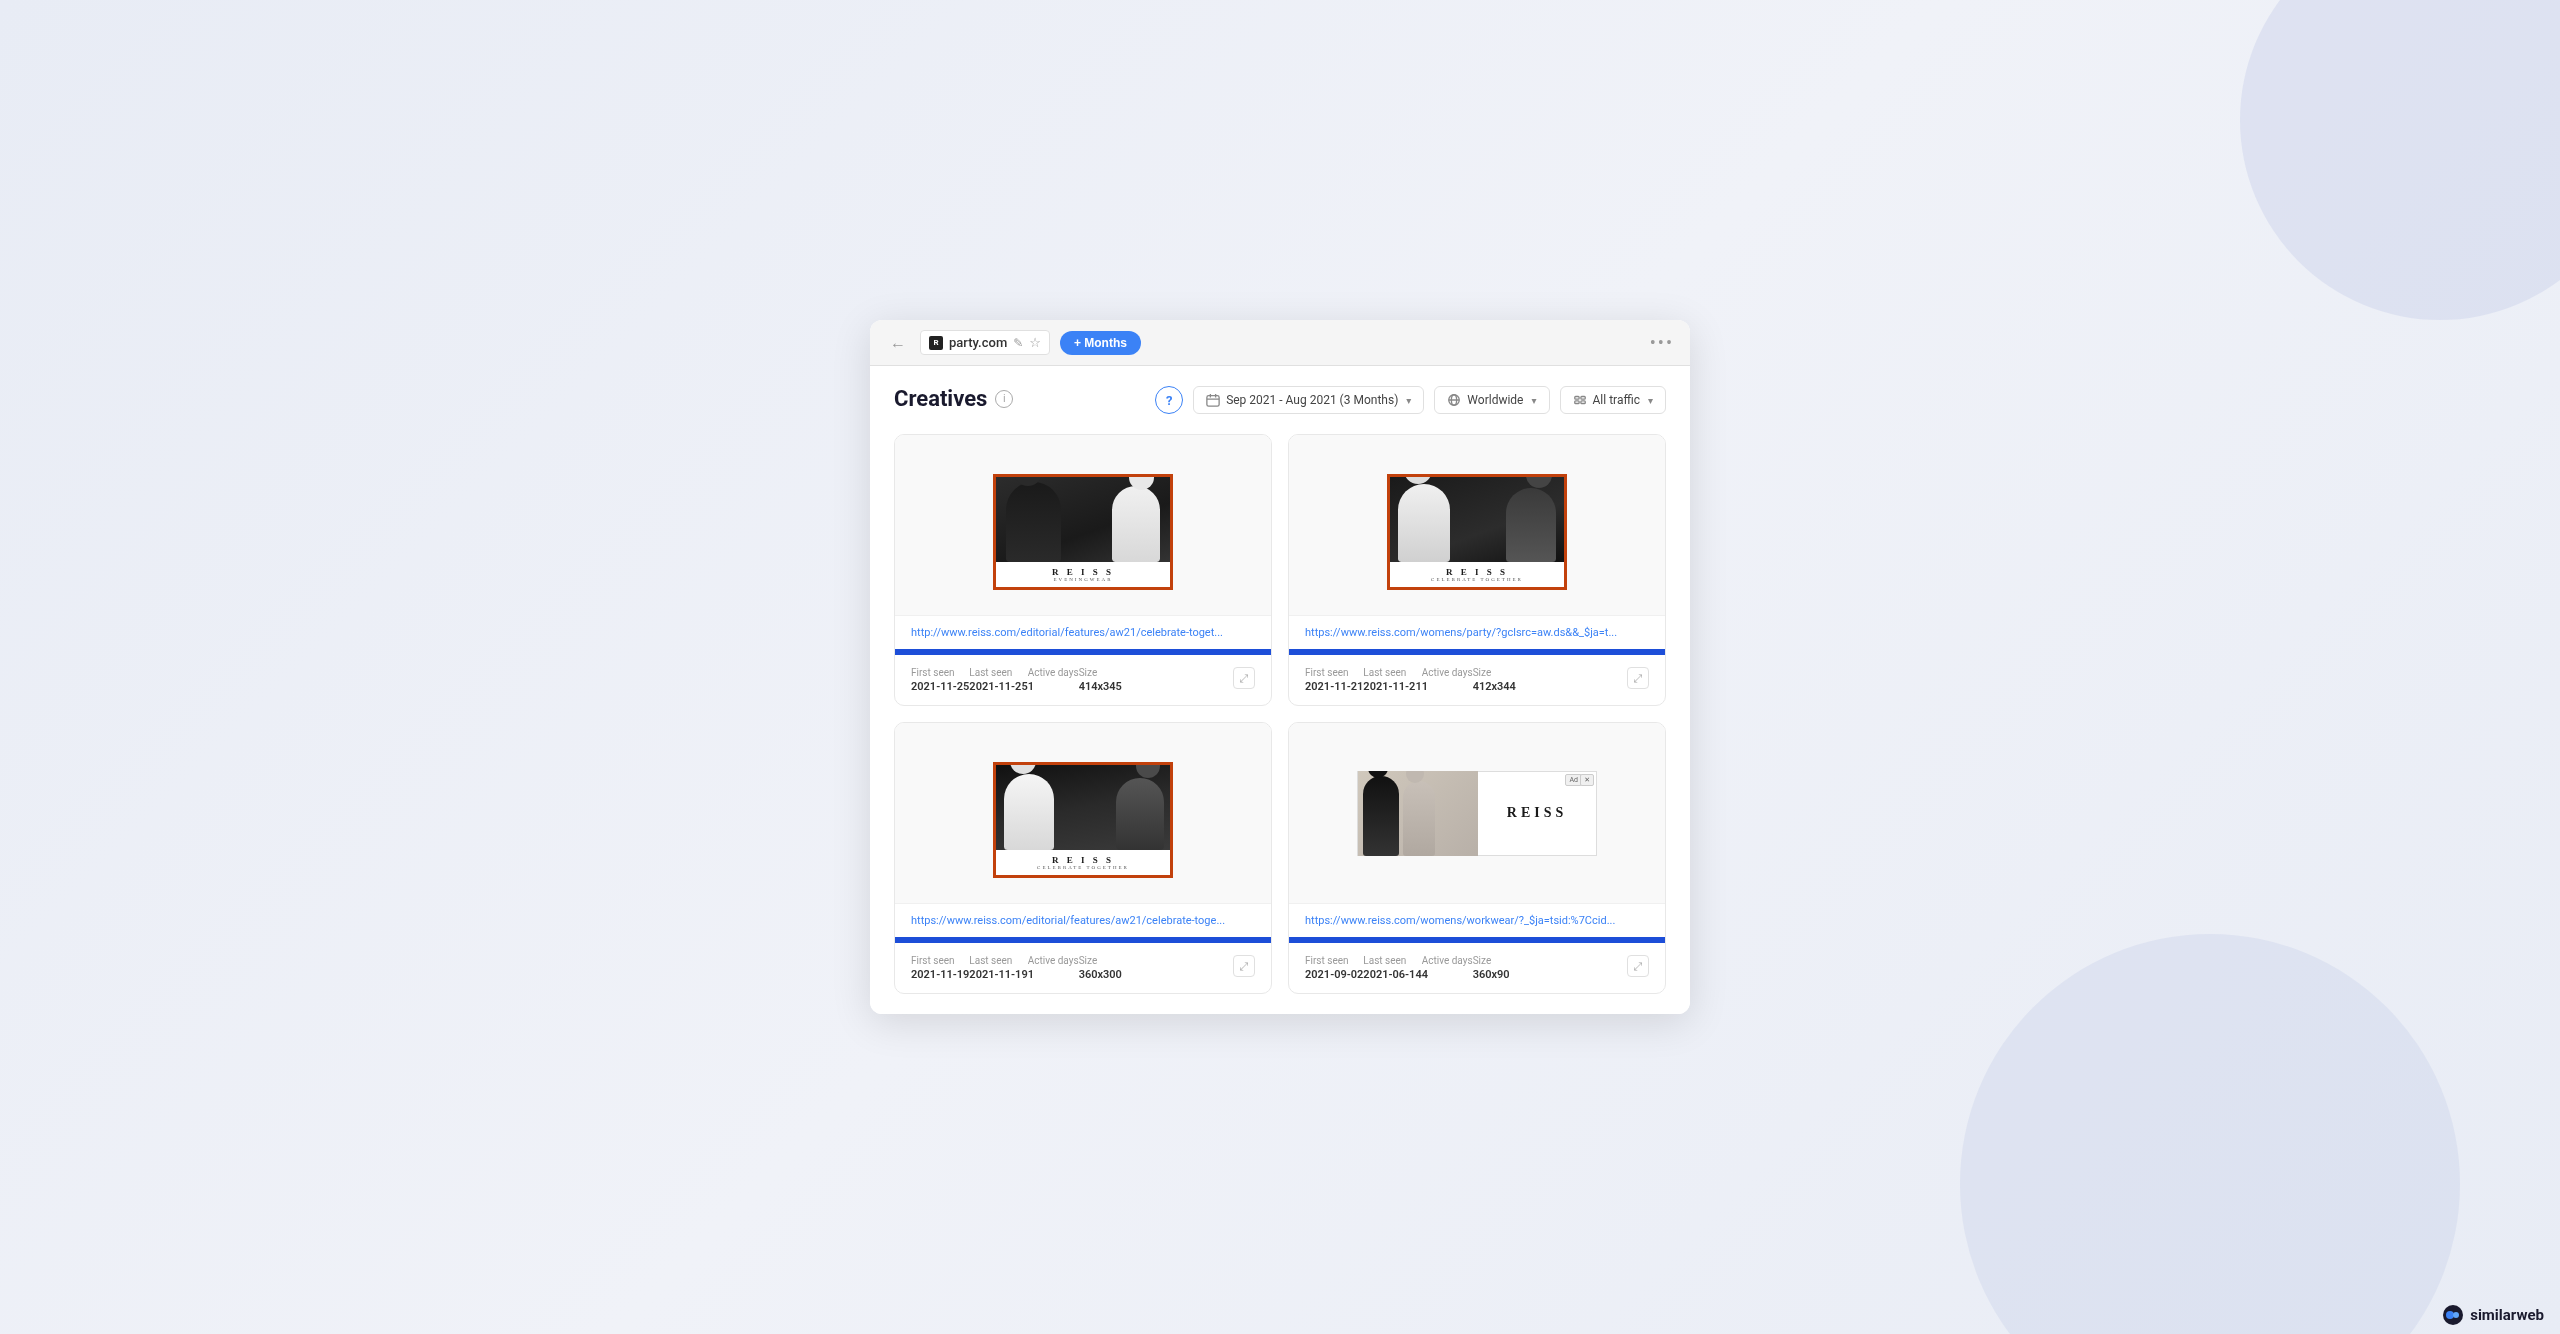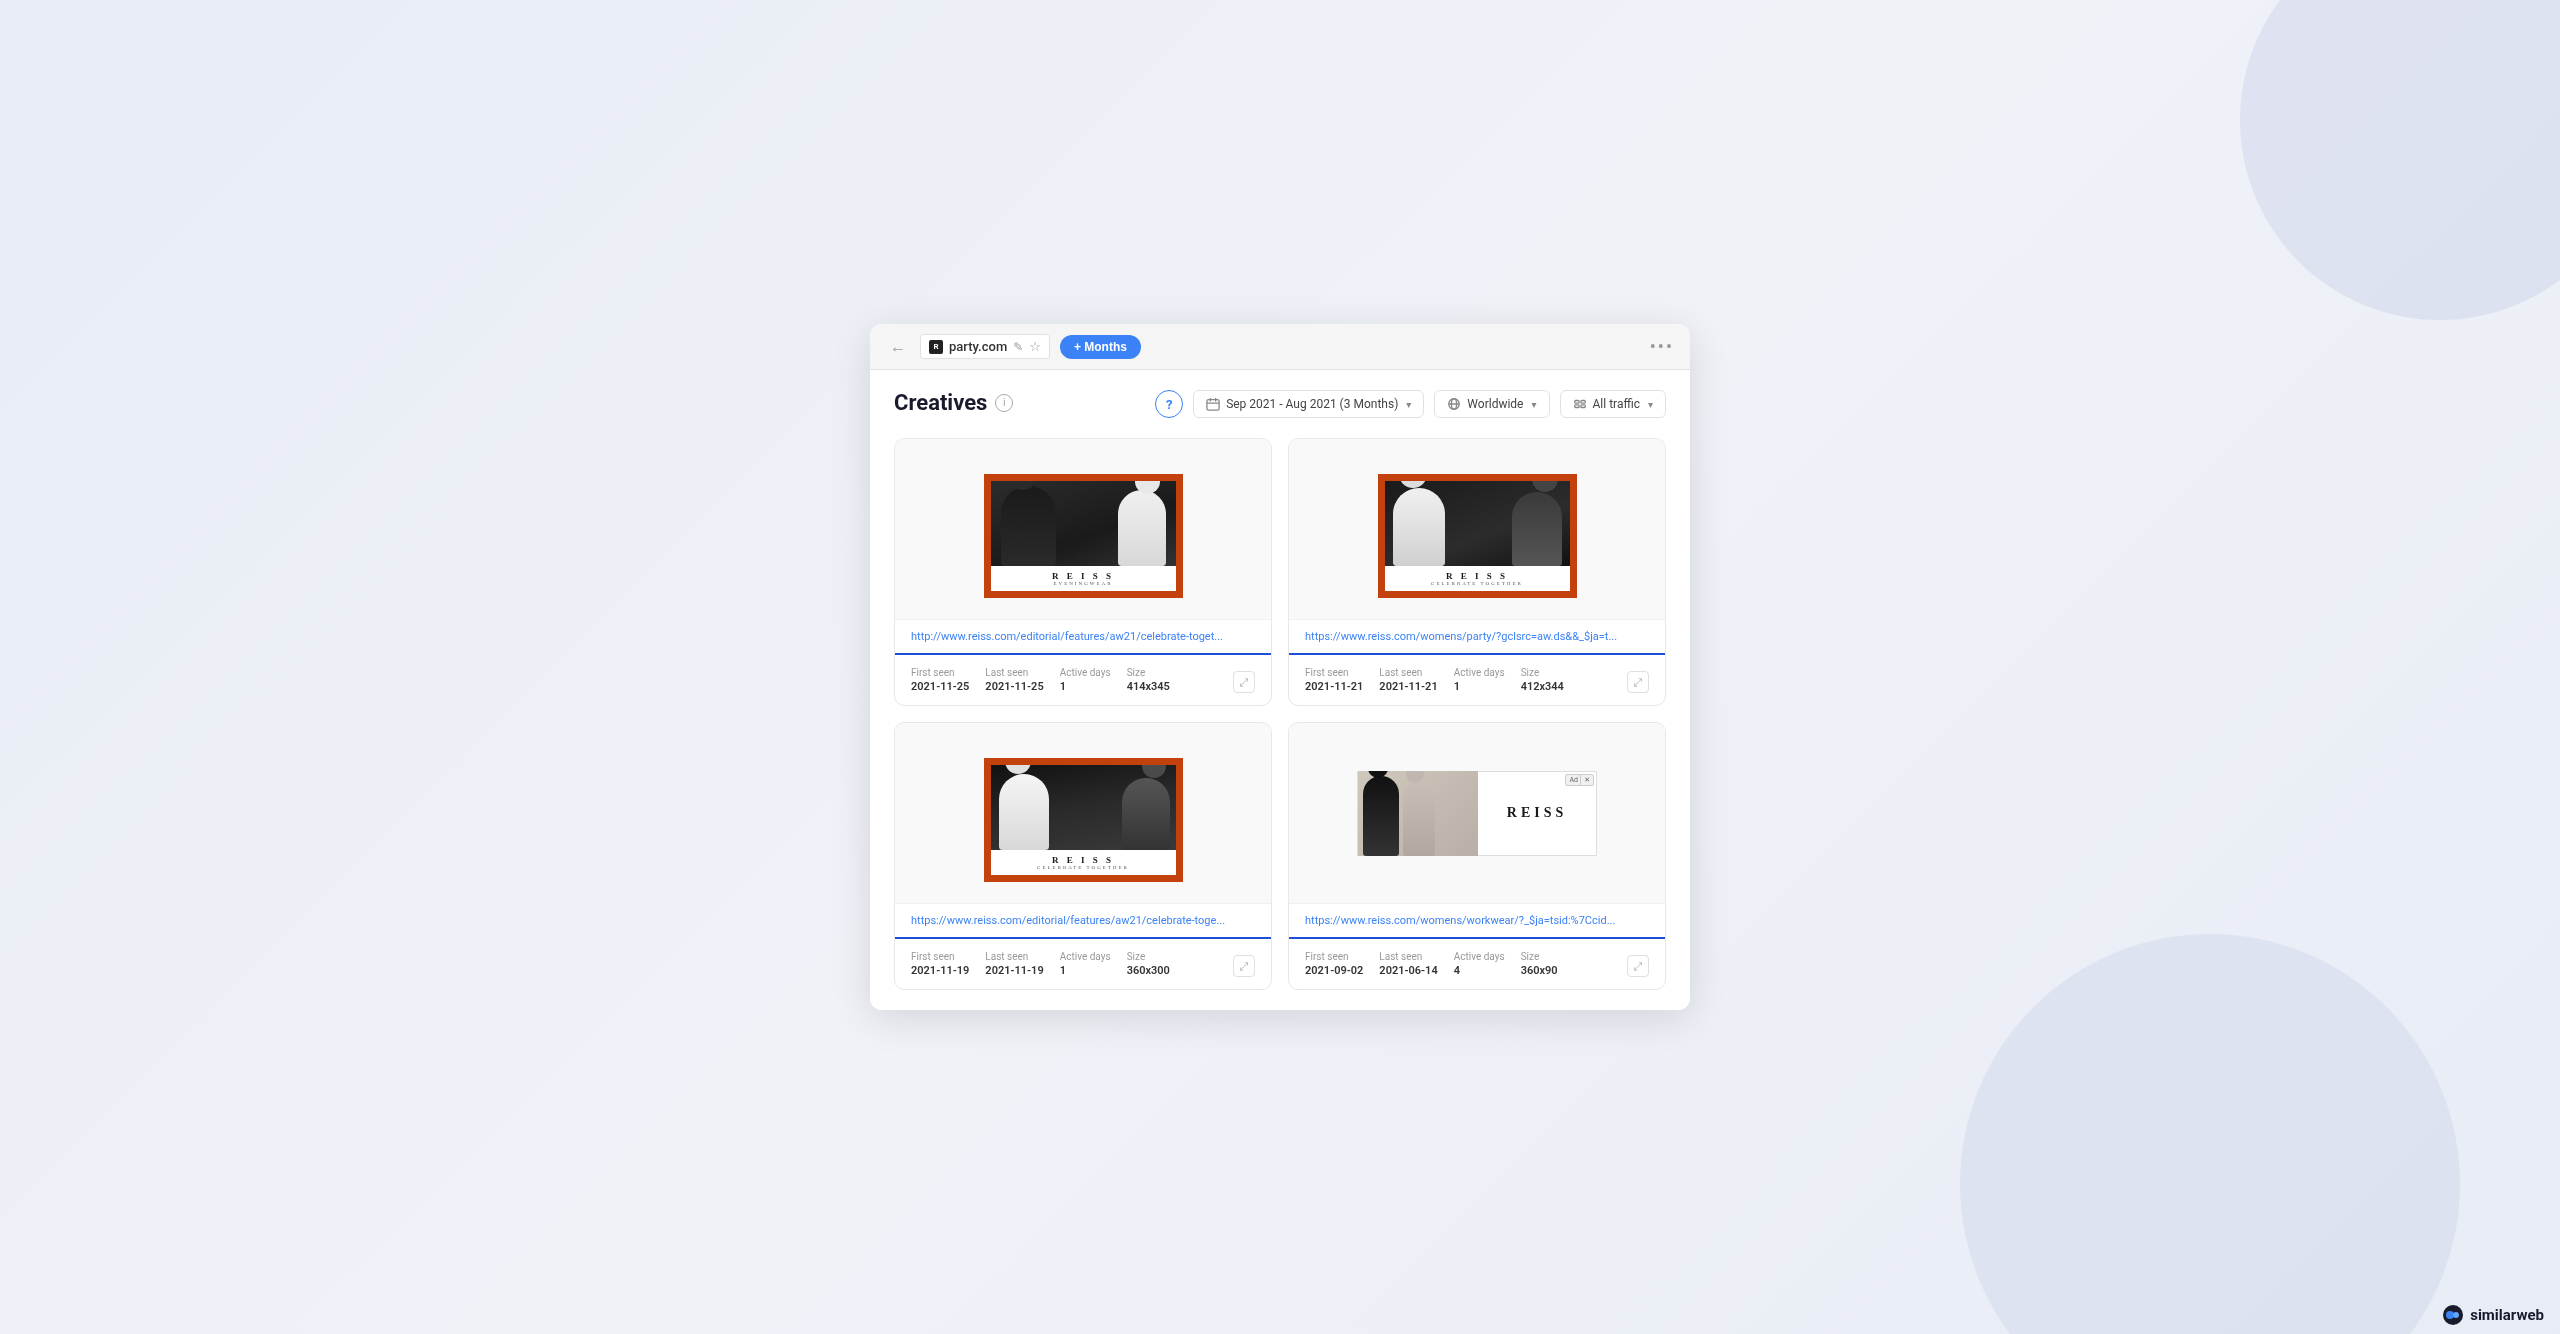--- a/index.html
+++ b/index.html
@@ -239,24 +239,23 @@
       color: #3b82f6;
       text-decoration: none;
       display: block;
       white-space: nowrap;
       overflow: hidden;
       text-overflow: ellipsis;
       border-top: 1px solid #f0f0f0;
     }
     .ad-meta {
       padding: 12px 16px;
-      border-top: 2px solid #1d4ed8;
-      display: flex;
-      align-items: flex-end;
-      gap: 16px;
+      border-top: 6px solid #1d4ed8;
+      display: flex;
+      align-items: flex-start;
     }
     .meta-item {
       display: flex;
       flex-direction: column;
       gap: 2px;
     }
     .meta-label {
       font-size: 10px;
       color: #999;
     }
@@ -274,23 +273,23 @@
       display: flex;
       align-items: center;
       justify-content: center;
       cursor: pointer;
       color: #aaa;
       font-size: 11px;
     }
 
     
     .creative-box-1 {
-      width: 199px;
-      background: #fff;
-      border: 7px solid #c2410c;
+      width: 180px;
+      background: #fff;
+      border: 3px solid #c2410c;
       position: relative;
       margin-top: 13px;
     }
     .creative-img-1 {
       width: 100%;
       height: 85px;
       background: linear-gradient(160deg, #2c2c2c 0%, #1a1a1a 60%, #333 100%);
       position: relative;
       overflow: hidden;
     }

